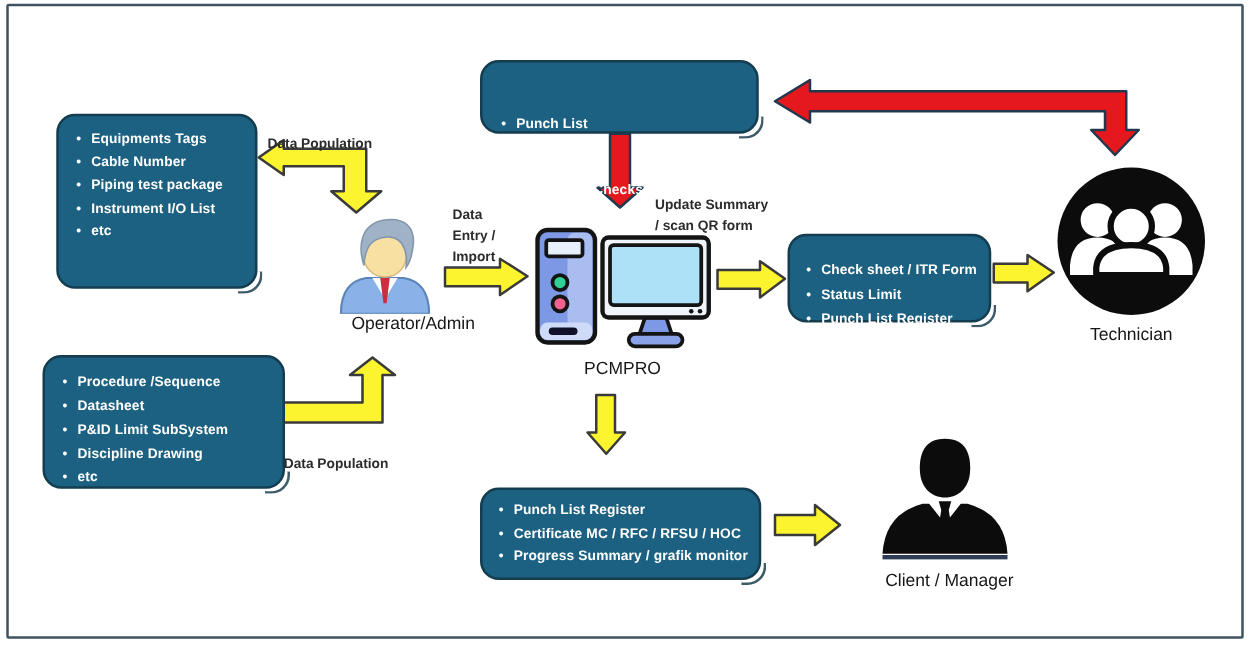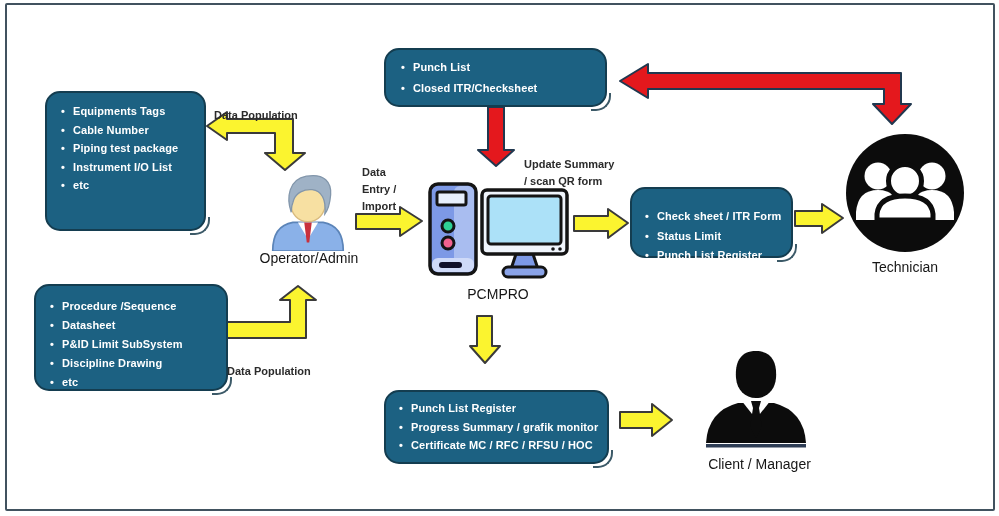--- a/index.html
+++ b/index.html
@@ -16,21 +16,21 @@
         border-right:2px solid #3c5a68;border-bottom:2px solid #3c5a68;border-bottom-right-radius:15px;}
   .nbox ul{list-style:none;margin:0;padding:0;}
   .nbox li{position:relative;padding-left:13px;font-size:11px;font-weight:600;letter-spacing:.1px;white-space:nowrap;}
   .nbox li::before{content:"\2022";position:absolute;left:1px;}
 
   .b-tl{left:45px;top:91px;width:161px;height:140px;padding:9px 4px 0 13px;}
   .b-tl li{line-height:18.5px;}
   .b-bl{left:34px;top:284px;width:194px;height:107px;padding:11px 4px 0 13px;}
   .b-bl li{line-height:19px;}
   .b-tc{left:384px;top:48px;width:223px;height:59px;padding:7px 4px 0 14px;}
-  .b-tc li{line-height:21px;}
+  .b-tc li{line-height:21px;margin-top:32px;}
   .b-r{left:630px;top:187px;width:163px;height:71px;padding:18px 4px 0 12px;}
   .b-r li{line-height:19.5px;}
   .b-bc{left:384px;top:390px;width:225px;height:74px;padding:7px 4px 0 12px;}
   .b-bc li{line-height:18.5px;}
 
   .slabel{position:absolute;font-size:11px;font-weight:600;color:#2b2b2b;line-height:17px;white-space:nowrap;margin-top:16px;}
   .nlabel{position:absolute;font-size:14px;font-weight:400;color:#161616;text-align:center;white-space:nowrap;}
   .icon{position:absolute;}
 </style>
 </head>
@@ -92,22 +92,22 @@
     <ul>
       <li>Check sheet / ITR Form</li>
       <li>Status Limit</li>
       <li>Punch List Register</li>
     </ul>
   </div>
 
   <div class="nbox b-bc">
     <ul>
       <li>Punch List Register</li>
+      <li>Certificate MC / RFC / RFSU / HOC</li>
       <li>Progress Summary / grafik monitor</li>
-      <li>Certificate MC / RFC / RFSU / HOC</li>
     </ul>
   </div>
 
   <div class="slabel" style="left:214px;top:91px;">Data Population</div>
   <div class="slabel" style="left:227px;top:347px;">Data Population</div>
   <div class="slabel" style="left:362px;top:148px;">
     <div>Data</div>
     <div>Entry /</div>
     <div>Import</div>
   </div>
@@ -116,21 +116,21 @@
     <div>/ scan QR form</div>
   </div>
 
   <svg class="icon" style="left:266px;top:167px;" width="84" height="84" viewBox="0 0 100 100">
     <path d="M8,100 Q8,70 32,66 L68,66 Q92,70 92,100 Z" fill="#8ab1e8" stroke="#5b84b8" stroke-width="2"></path>
     <polygon points="38,66 50,86 62,66" fill="#ffffff"></polygon>
     <polygon points="45.5,66 54.5,66 51.5,90 48.5,90" fill="#c9303c"></polygon>
     <path d="M50,16 C66,16 72,29 71,43 C70,56 62,65 50,65 C38,65 30,56 29,43 C28,29 34,16 50,16 Z" fill="#f7e0a2" stroke="#d8ba7e" stroke-width="1.5"></path>
     <path d="M30,54 C24,36 27,15 48,11 C70,7 78,19 77,33 C76,44 74,51 70,56 C72,39 66,28 55,27 C45,26 36,31 33,39 C31,44 30,48 30,54 Z" fill="#9fb2c6" stroke="#8296ab" stroke-width="1.5"></path>
   </svg>
-  <div class="nlabel" style="left:238px;top:250px;width:142px;">Operator/Admin</div>
+  <div class="nlabel" style="left:238px;top:250px;width:142px;text-align:right;">Operator/Admin</div>
 
   <svg class="icon" style="left:427px;top:179px;" width="143" height="101" viewBox="0 0 143 101">
     <g>
       <rect x="3" y="5" width="46" height="90" rx="8" fill="#7d99e6"></rect>
       <rect x="27" y="7" width="20" height="86" rx="6" fill="#a9bdf0"></rect>
       <rect x="5" y="79" width="42" height="14" rx="6" fill="#cfdaf8"></rect>
       <rect x="12" y="83" width="23" height="6" rx="3" fill="#10102a"></rect>
       <rect x="3" y="5" width="46" height="90" rx="8" fill="none" stroke="#141414" stroke-width="3.5"></rect>
       <rect x="10" y="13" width="29" height="13" rx="2" fill="#e8f0fc" stroke="#141414" stroke-width="3"></rect>
       <circle cx="21" cy="47" r="6" fill="#2fd195" stroke="#141414" stroke-width="3"></circle>

